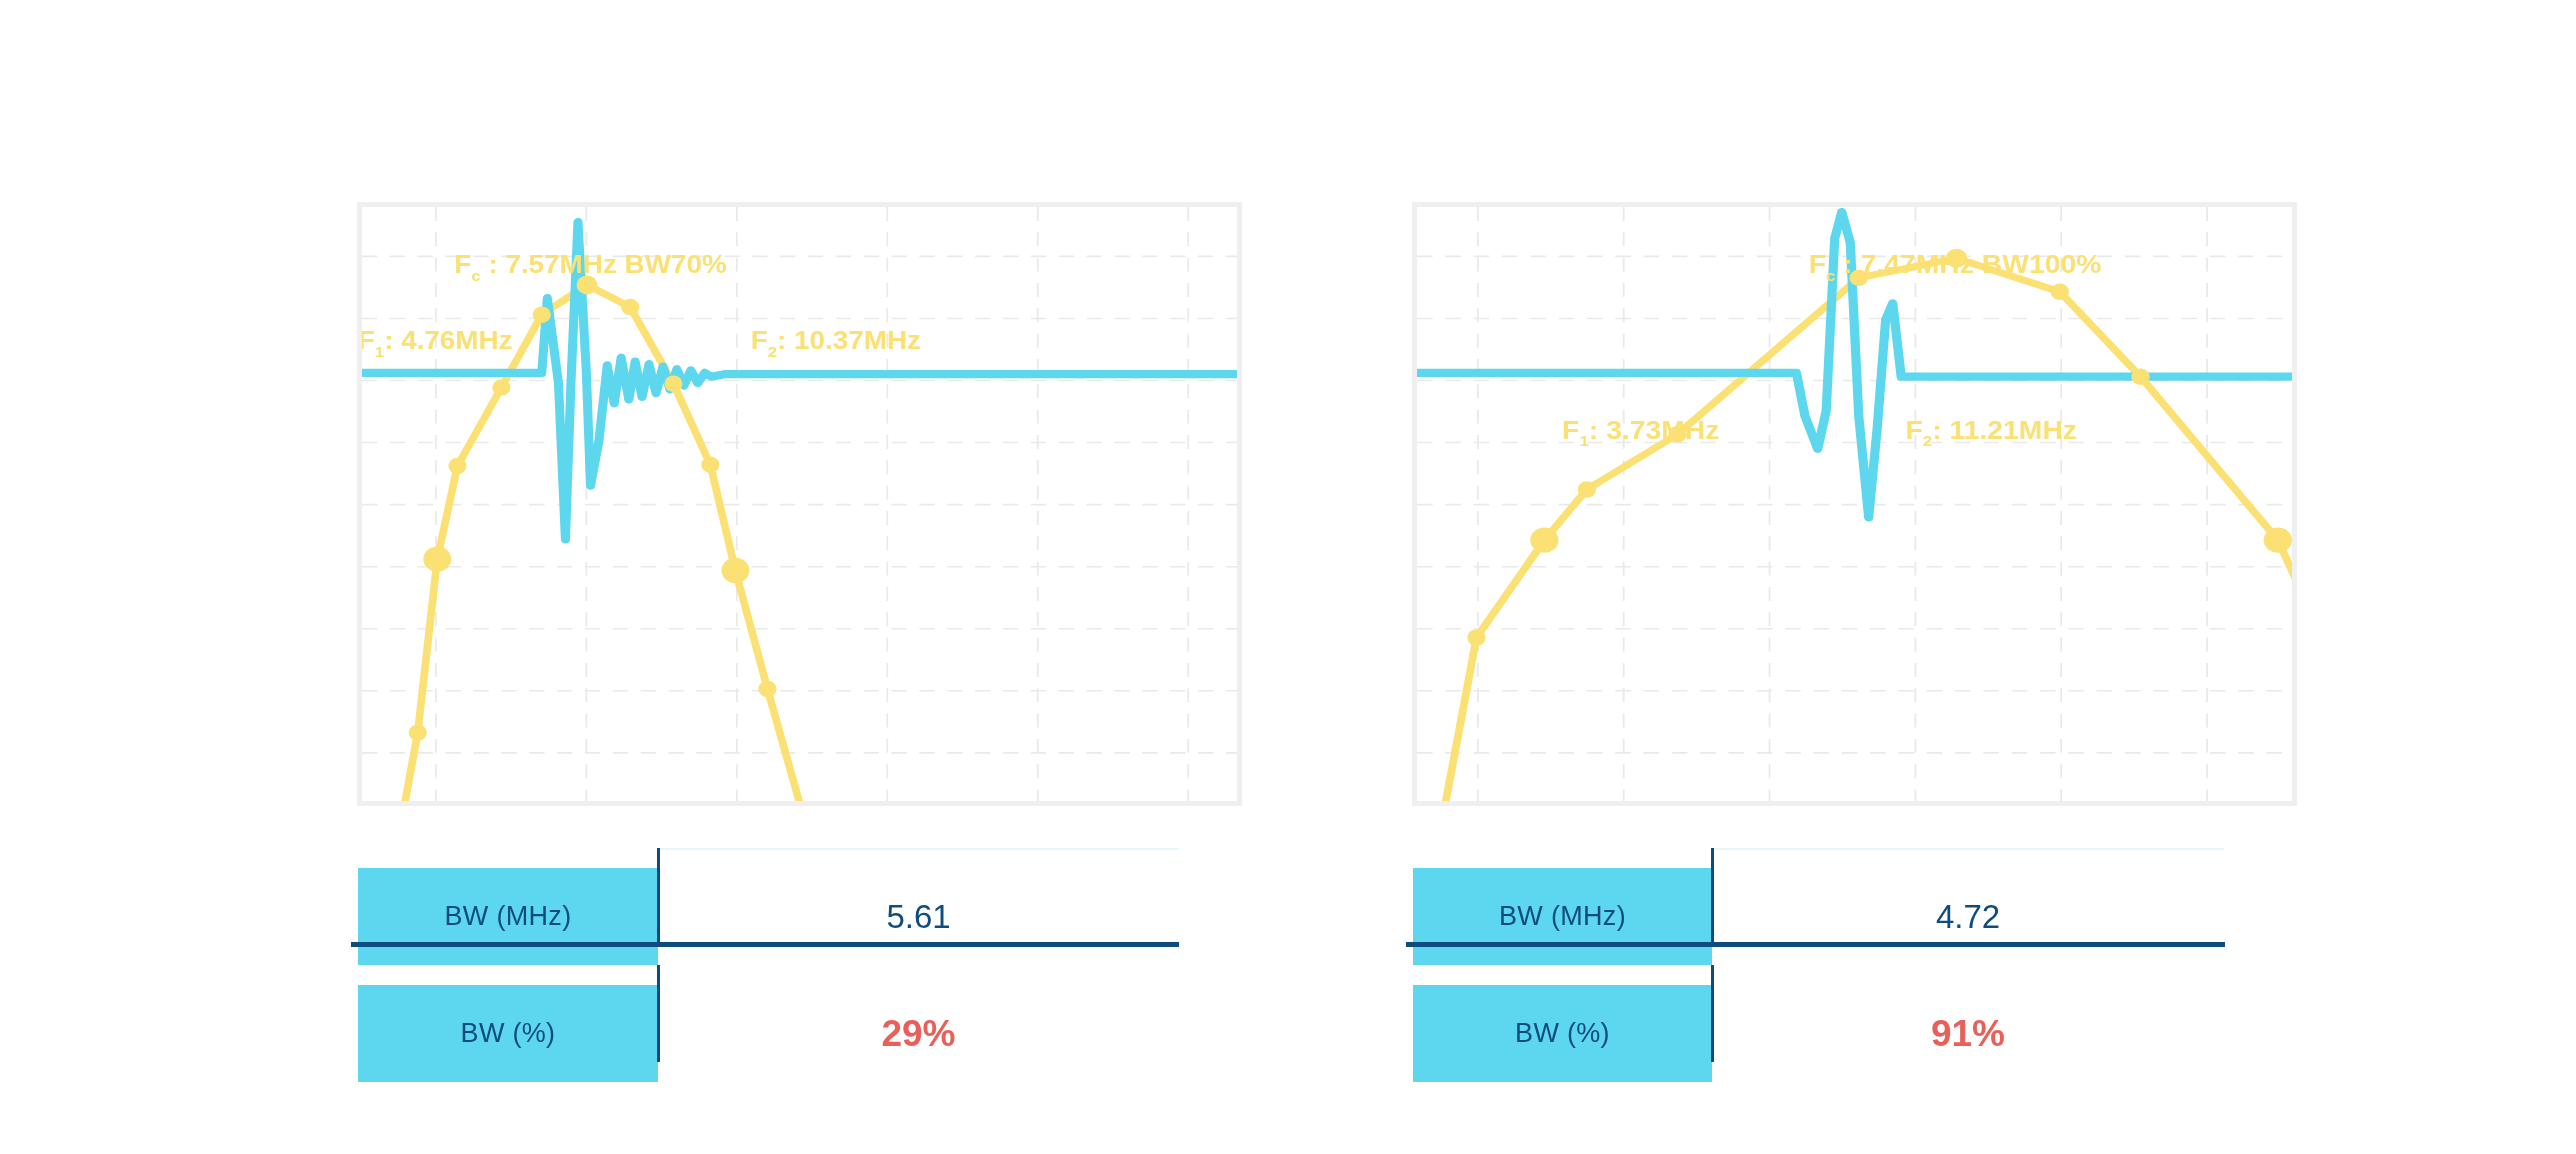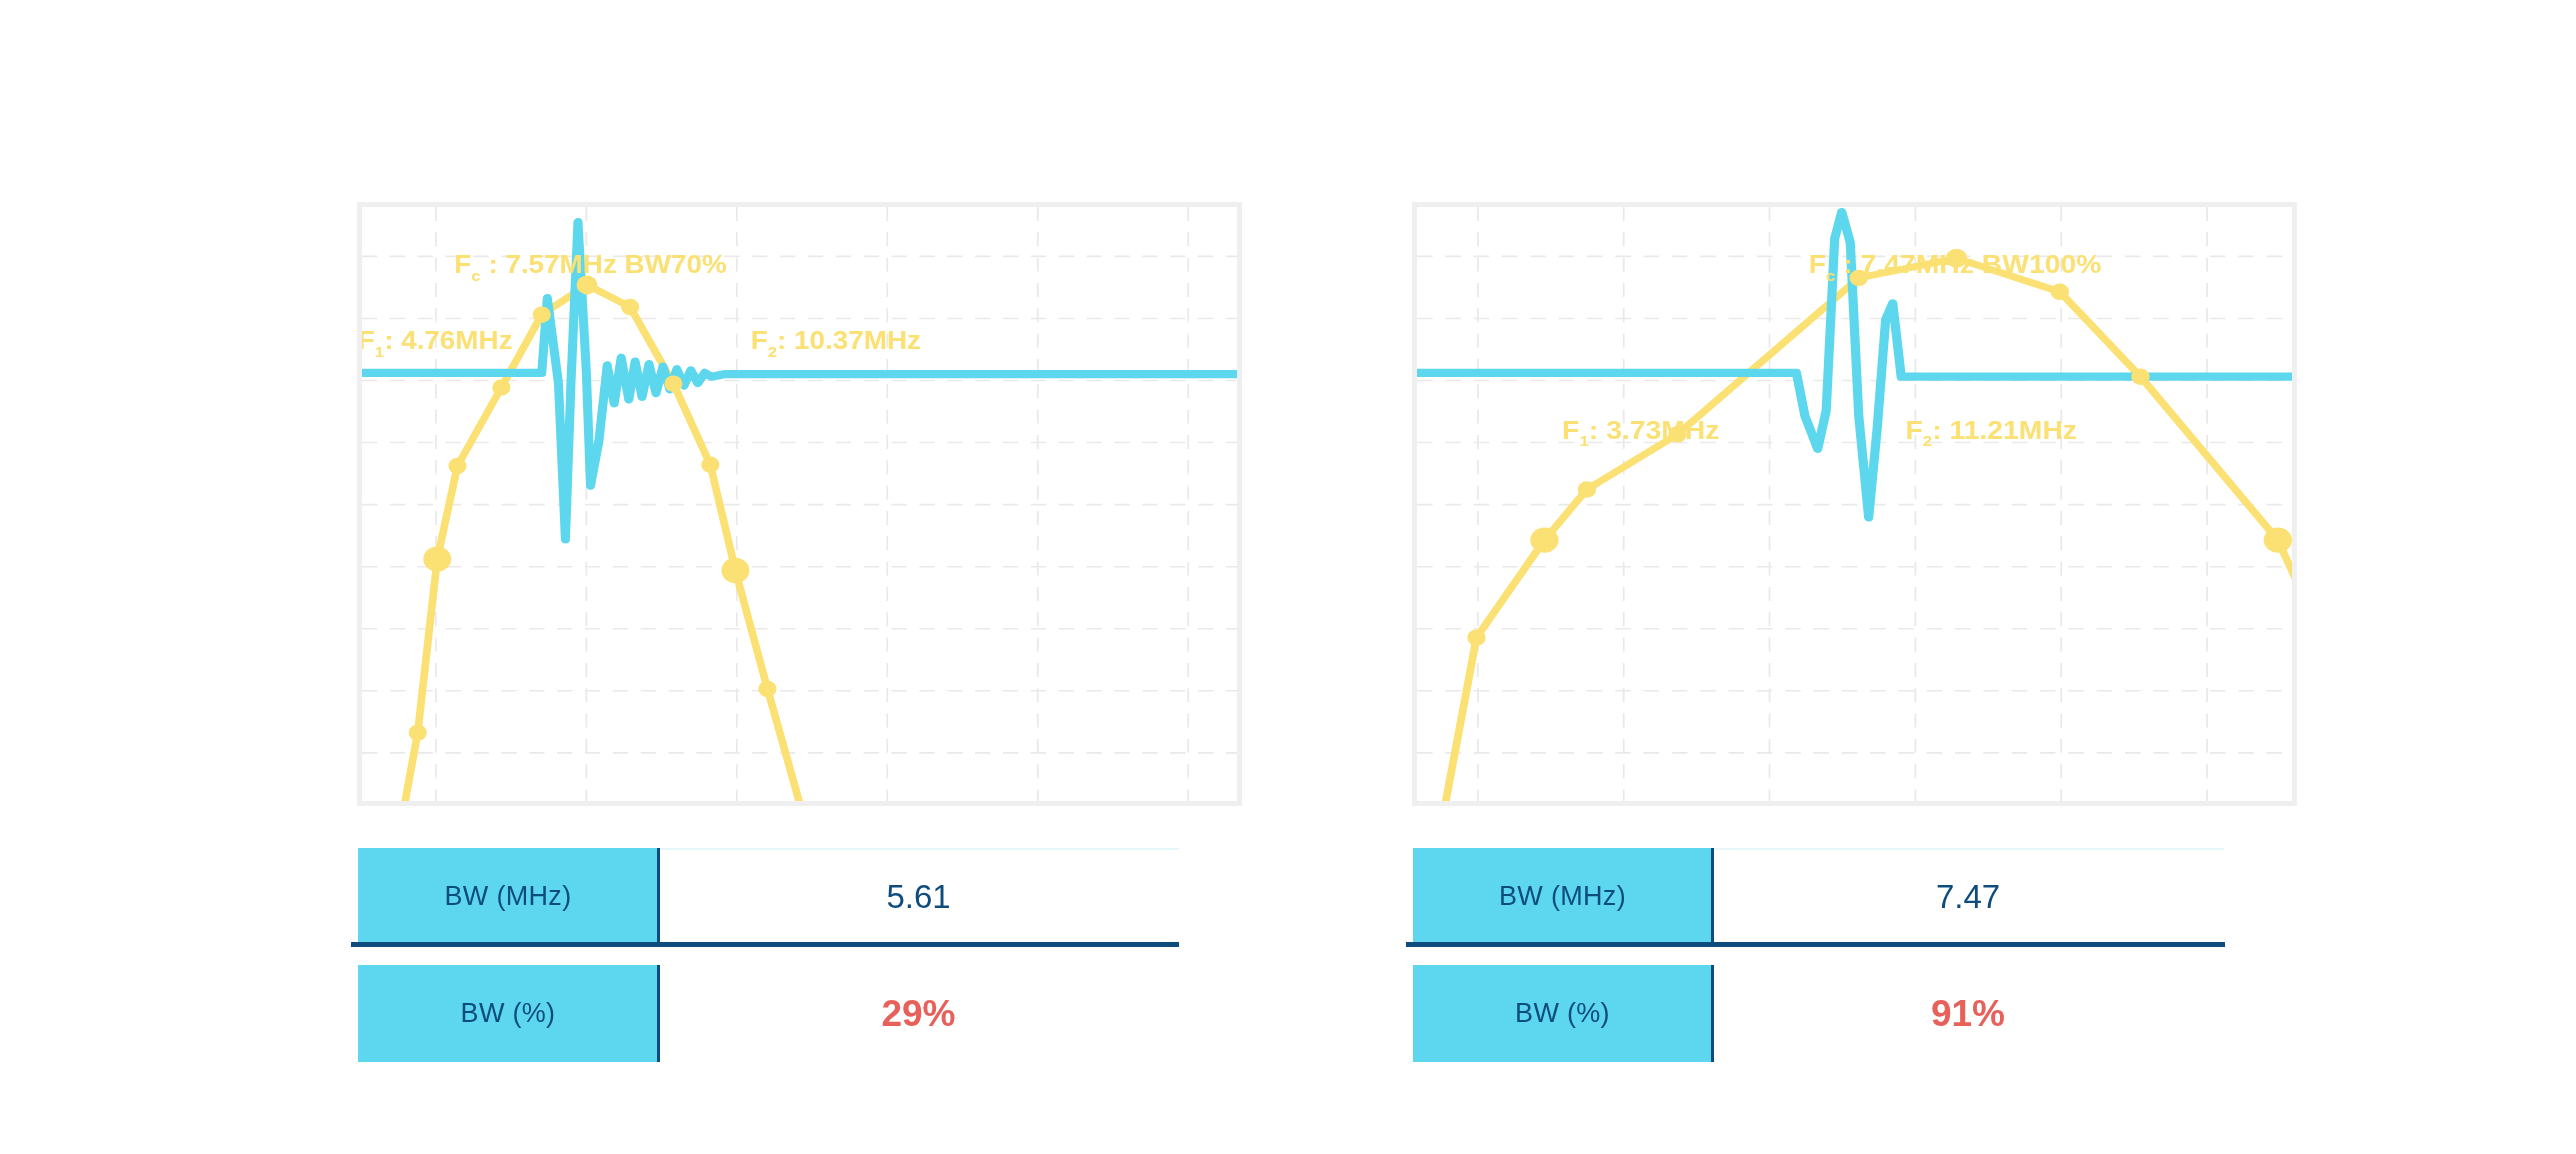--- a/index.html
+++ b/index.html
@@ -12,21 +12,21 @@
   .chart-frame{position:absolute;top:202px;width:885px;height:604px;
                border:5.8px solid #efefef;box-sizing:border-box;background:#ffffff;}
   #panel-left .chart-frame{left:357px;}
   #panel-right .chart-frame{left:124px;text-align:center;}
   .chart-svg{position:absolute;left:0;top:0;width:100%;height:100%;display:block;}
 
   
   .bw-table{position:absolute;top:848px;height:193px;}
   #panel-left .bw-table{left:358px;width:821px;}
   #panel-right .bw-table{left:125px;width:811px;}
-  .bw-row{position:relative;height:117px;display:flex;align-items:flex-start;}
+  .bw-row{position:relative;height:117px;display:flex;align-items:flex-end;}
   .bw-label-cell{height:97px;background:#5dd7f0;display:flex;align-items:center;
                  justify-content:center;box-sizing:border-box;}
   #panel-left .bw-label-cell{width:300px;}
   #panel-right .bw-label-cell{width:299px;}
   .bw-label-cell span{color:#0e4c7e;font-size:27px;letter-spacing:0.3px;white-space:nowrap;}
   .bw-value-cell{flex:1;height:97px;display:flex;align-items:center;justify-content:center;
                  background:#ffffff;}
   .bw-value-cell .v-num{color:#0e4c7e;font-size:33px;}
   .bw-value-cell .v-pct{color:#e8605a;font-size:37px;font-weight:bold;}
   .vdiv{position:absolute;top:0;height:97px;width:3.2px;background:#0e4c7e;}
@@ -183,21 +183,21 @@
     </svg>
   </div>
 
   <div class="bw-table">
     <div class="bw-row">
       <div class="hrule-top"></div>
       <div class="bw-label-cell">
         <span>BW (MHz)</span>
       </div>
       <div class="bw-value-cell">
-        <span class="v-num">7.47</span>
+        <span class="v-num">4.72</span>
       </div>
       <div class="vdiv"></div>
       <div class="hrule-mid"></div>
     </div>
     <div class="bw-row">
       <div class="bw-label-cell">
         <span>BW (%)</span>
       </div>
       <div class="bw-value-cell">
         <span class="v-pct">91%</span>

